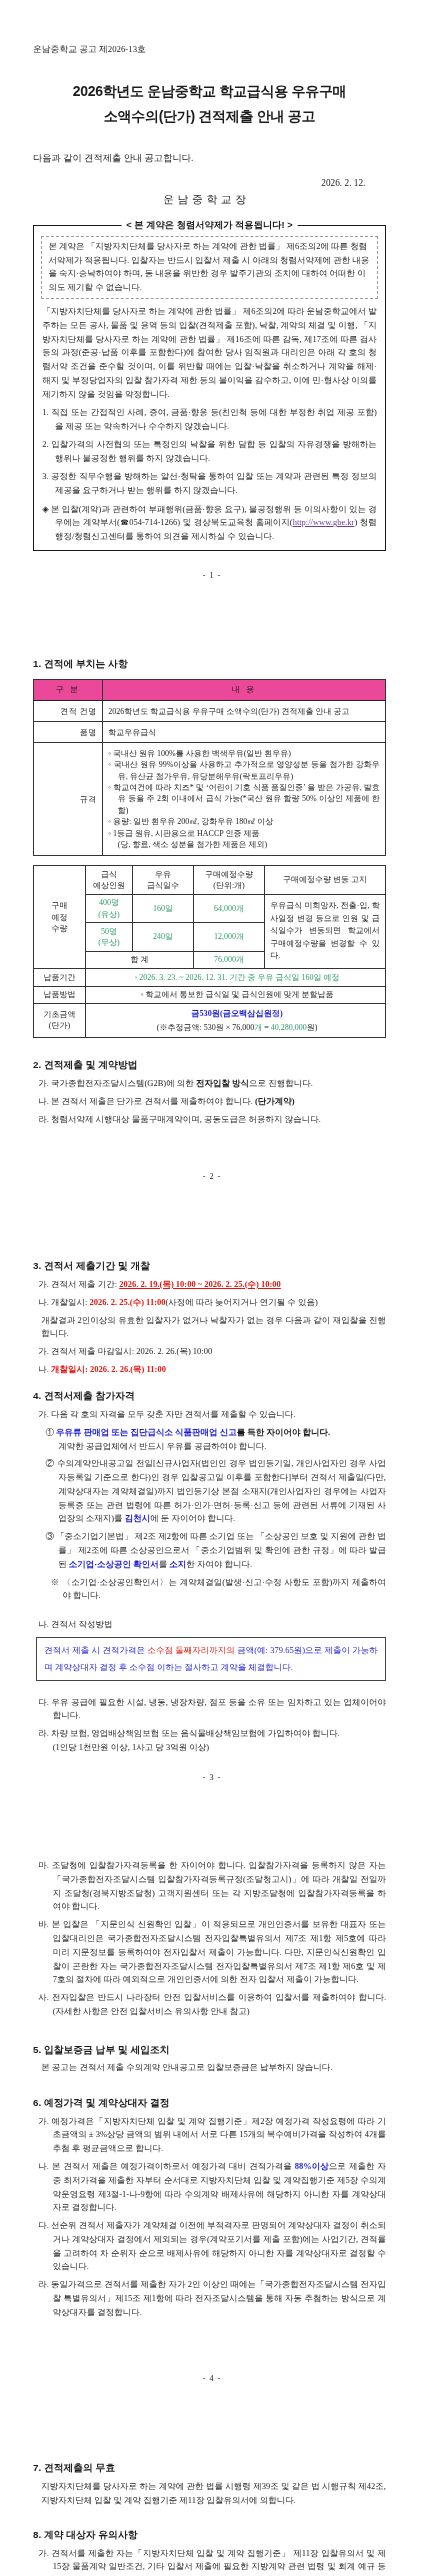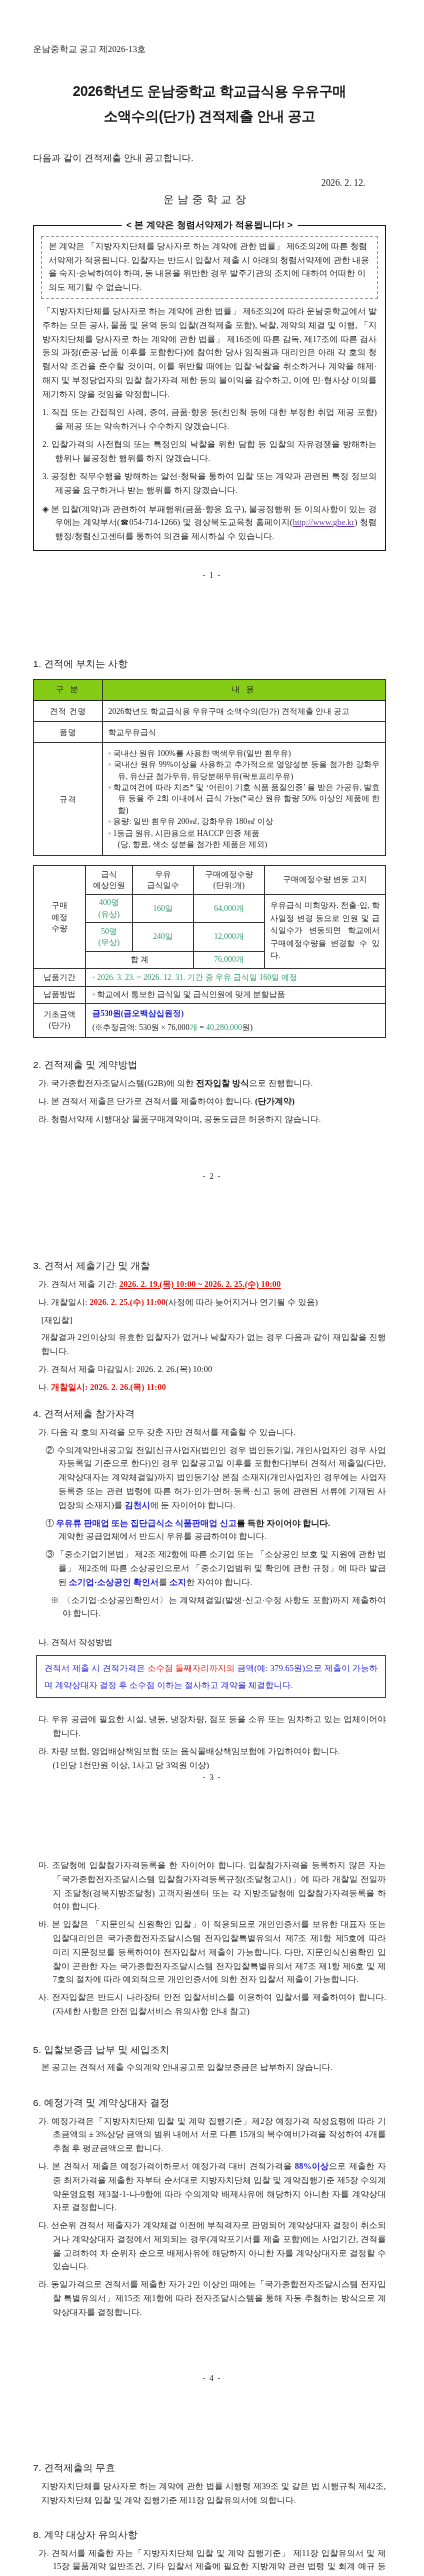--- a/index.html
+++ b/index.html
@@ -17,51 +17,51 @@
 
   
   .pledge-box{margin-top:18.5px;border:1.5px solid #1a1a1a;position:relative;padding:9.3px 7.2px 6.2px;}
   .pledge-banner{position:absolute;top:-7.7px;left:50%;transform:translateX(-50%);background:#fff;padding:0 5.2px;
     font-family:"Liberation Sans","DejaVu Sans",sans-serif;font-weight:bold;font-size:9.3px;white-space:nowrap;}
   .pledge-notice{border:1px dashed #9a9a9a;padding:3.1px 6.2px;font-size:8.5px;line-height:1.62;}
   .pledge-body{margin:6.2px 1px 0;font-size:8.5px;line-height:1.62;text-align:justify;}
   .pledge-item{margin:4.6px 1px 0;font-size:8.5px;line-height:1.62;padding-left:1.5em;text-indent:-1.5em;text-align:justify;}
 
   
-  .h-sec{font-family:"Liberation Sans","DejaVu Sans",sans-serif;font-weight:normal;font-size:9.8px;line-height:1.5;}
+  .h-sec{font-family:"Liberation Sans","DejaVu Sans",sans-serif;font-weight:bold;font-size:9.8px;line-height:1.5;}
   .li1{margin:4.1px 0 0 5.2px;font-size:8.5px;line-height:1.62;padding-left:1.7em;text-indent:-1.7em;text-align:justify;}
   .li2{margin:4.1px 0 0 12.4px;font-size:8.5px;line-height:1.62;padding-left:1.5em;text-indent:-1.5em;text-align:justify;}
   .li3{margin:4.1px 0 0 17.5px;font-size:8.5px;line-height:1.62;padding-left:1.4em;text-indent:-1.4em;text-align:justify;}
   .plain{margin:4.1px 0 0 8.2px;font-size:8.5px;line-height:1.62;text-align:justify;}
   .prewrap{white-space:pre-wrap;}
   .pre{white-space:pre-line;}
 
   
   .bold{font-weight:bold;}
   .blue{color:#1d1dd8;font-weight:bold;}
   .blue-n{color:#1d1dd8;}
   .red{color:#e3150e;}
   .redb{color:#e3150e;font-weight:bold;}
   .u{text-decoration:underline;}
   .green{color:#2f9c68;}
   .link{color:#6a3ca8;text-decoration:underline;}
 
   
   table{border-collapse:collapse;width:100%;table-layout:fixed;}
   .t1{margin-top:7.2px;border:1px solid #222;font-size:8px;}
-  .t1 th{background:#84cc16;border:0.5px solid #333;border-bottom:1.5px double #222;padding:4.6px 3.1px;font-weight:normal;font-size:8.2px;letter-spacing:2.1px;}
+  .t1 th{background:#ec4899;border:0.5px solid #333;border-bottom:1.5px double #222;padding:4.6px 3.1px;font-weight:normal;font-size:8.2px;letter-spacing:2.1px;}
   .t1 td{border:0.5px solid #333;padding:4.6px 5.2px;vertical-align:middle;}
-  .t1 td.lbl{text-align:center;letter-spacing:0.5px;}
+  .t1 td.lbl{text-align:right;letter-spacing:0.5px;}
   .t1 .bullet{padding-left:1.2em;text-indent:-1.2em;line-height:1.42;text-align:justify;}
   .t1 .bullet-note{padding-left:1.2em;line-height:1.42;}
 
   .t2{margin-top:9.3px;border:1px solid #222;font-size:8px;}
   .t2 th,.t2 td{border:0.5px solid #333;padding:2.6px 3.1px;text-align:center;vertical-align:middle;line-height:1.4;}
   .t2 th{font-weight:normal;}
-  .t2 td.left{text-align:left;padding-left:6.2px;}
+  .t2 td.left{text-align:center;padding-left:6.2px;}
   .t2 td.notice{text-align:justify;padding:3.1px 5.2px;line-height:1.55;}
   .price1{color:#1d1dd8;font-weight:bold;font-size:8.2px;line-height:1.7;}
   .price2{font-size:8px;line-height:1.7;}
 
   
   .quote-box{margin:5.2px 0 0 3.1px;border:1px solid #444;padding:4.1px 7.2px;font-size:8.5px;line-height:1.95;text-align:justify;}
 
   .mt14{margin-top:15px;} .mt24{margin-top:12.4px;}
   .mt40{margin-top:20.6px;} .mt46{margin-top:24px;}
   .pt100{padding-top:52px;} .pt108{padding-top:56px;} .pt110{padding-top:57px;}
@@ -191,30 +191,29 @@
   <p class="li1"><span>나. 본 견적서 제출은 단가로 견적서를 제출하여야 합니다. </span><span class="bold">(단가계약)</span></p>
   <p class="li1"><span>라. 청렴서약제 시행대상 물품구매계약이며, 공동도급은 허용하지 않습니다.</span></p>
 
   <div class="pnum">- 2 -</div>
 </section>
 
 <section class="page pt110">
   <p class="h-sec">3. 견적서 제출기간 및 개찰</p>
   <p class="li1"><span>가. 견적서 제출 기간: </span><span class="redb u">2026. 2. 19.(목) 10:00 ~ 2026. 2. 25.(수) 10:00</span></p>
   <p class="li1"><span>나. 개찰일시: </span><span class="redb">2026. 2. 25.(수) 11:00</span><span>(사정에 따라 늦어지거나 연기될 수 있음)</span></p>
-  <p class="plain">[재입찰]</p>
   <p class="plain">개찰결과 2인이상의 유효한 입찰자가 없거나 낙찰자가 없는 경우 다음과 같이 재입찰을 진행합니다.</p>
   <p class="li1">가. 견적서 제출 마감일시: 2026. 2. 26.(목) 10:00</p>
   <p class="li1"><span>나. </span><span class="redb">개찰일시: 2026. 2. 26.(목) 11:00</span></p>
 
   <p class="h-sec mt24">4. 견적서제출 참가자격</p>
   <p class="li1">가. 다음 각 호의 자격을 모두 갖춘 자만 견적서를 제출할 수 있습니다.</p>
-  <p class="li2"><span>② 수의계약안내공고일 전일[신규사업자(법인인 경우 법인등기일, 개인사업자인 경우 사업자등록일 기준으로 한다)인 경우 입찰공고일 이후를 포함한다]부터 견적서 제출일(다만, 계약상대자는 계약체결일)까지 법인등기상 본점 소재지(개인사업자인 경우에는 사업자등록증 또는 관련 법령에 따른 허가·인가·면허·등록·신고 등에 관련된 서류에 기재된 사업장의 소재지)를 </span><span class="blue">김천시</span><span>에 둔 자이어야 합니다.</span></p>
   <p class="li2 prewrap"><span>① </span><span class="blue">우유류 판매업 또는 집단급식소 식품판매업 신고</span><span class="bold">를 득한 자이어야 합니다.</span><span>
 계약한 공급업체에서 반드시 우유를 공급하여야 합니다.</span></p>
+  <p class="li2"><span>② 수의계약안내공고일 전일[신규사업자(법인인 경우 법인등기일, 개인사업자인 경우 사업자등록일 기준으로 한다)인 경우 입찰공고일 이후를 포함한다]부터 견적서 제출일(다만, 계약상대자는 계약체결일)까지 법인등기상 본점 소재지(개인사업자인 경우에는 사업자등록증 또는 관련 법령에 따른 허가·인가·면허·등록·신고 등에 관련된 서류에 기재된 사업장의 소재지)를 </span><span class="blue">김천시</span><span>에 둔 자이어야 합니다.</span></p>
   <p class="li2"><span>③ 「중소기업기본법」 제2조 제2항에 따른 소기업 또는 「소상공인 보호 및 지원에 관한 법률」 제2조에 따른 소상공인으로서 「중소기업범위 및 확인에 관한 규정」에 따라 발급된 </span><span class="blue">소기업·소상공인 확인서</span><span>를 </span><span class="blue">소지</span><span>한 자여야 합니다.</span></p>
   <p class="li3">※ 〈소기업·소상공인확인서〉는 계약체결일(발생·신고·수정 사항도 포함)까지 제출하여야 합니다.</p>
   <p class="li1 mt14">나. 견적서 작성방법</p>
   <div class="quote-box"><span class="blue-n">견적서 제출 시 견적가격은 </span><span class="red">소수점 둘째자리까지의 </span><span class="blue-n">금액(예: 379.65원)으로 제출이 가능하며 계약상대자 결정 후 소수점 이하는 절사하고 계약을 체결합니다.</span></div>
   <p class="li1 mt14">다. 우유 공급에 필요한 시설, 냉동, 냉장차량, 점포 등을 소유 또는 임차하고 있는 업체이어야 합니다.</p>
   <p class="li1 prewrap">라. 차량 보험, 영업배상책임보험 또는 음식물배상책임보험에 가입하여야 합니다.
 (1인당 1천만원 이상, 1사고 당 3억원 이상)</p>
 
   <div class="pnum">- 3 -</div>
 </section>

